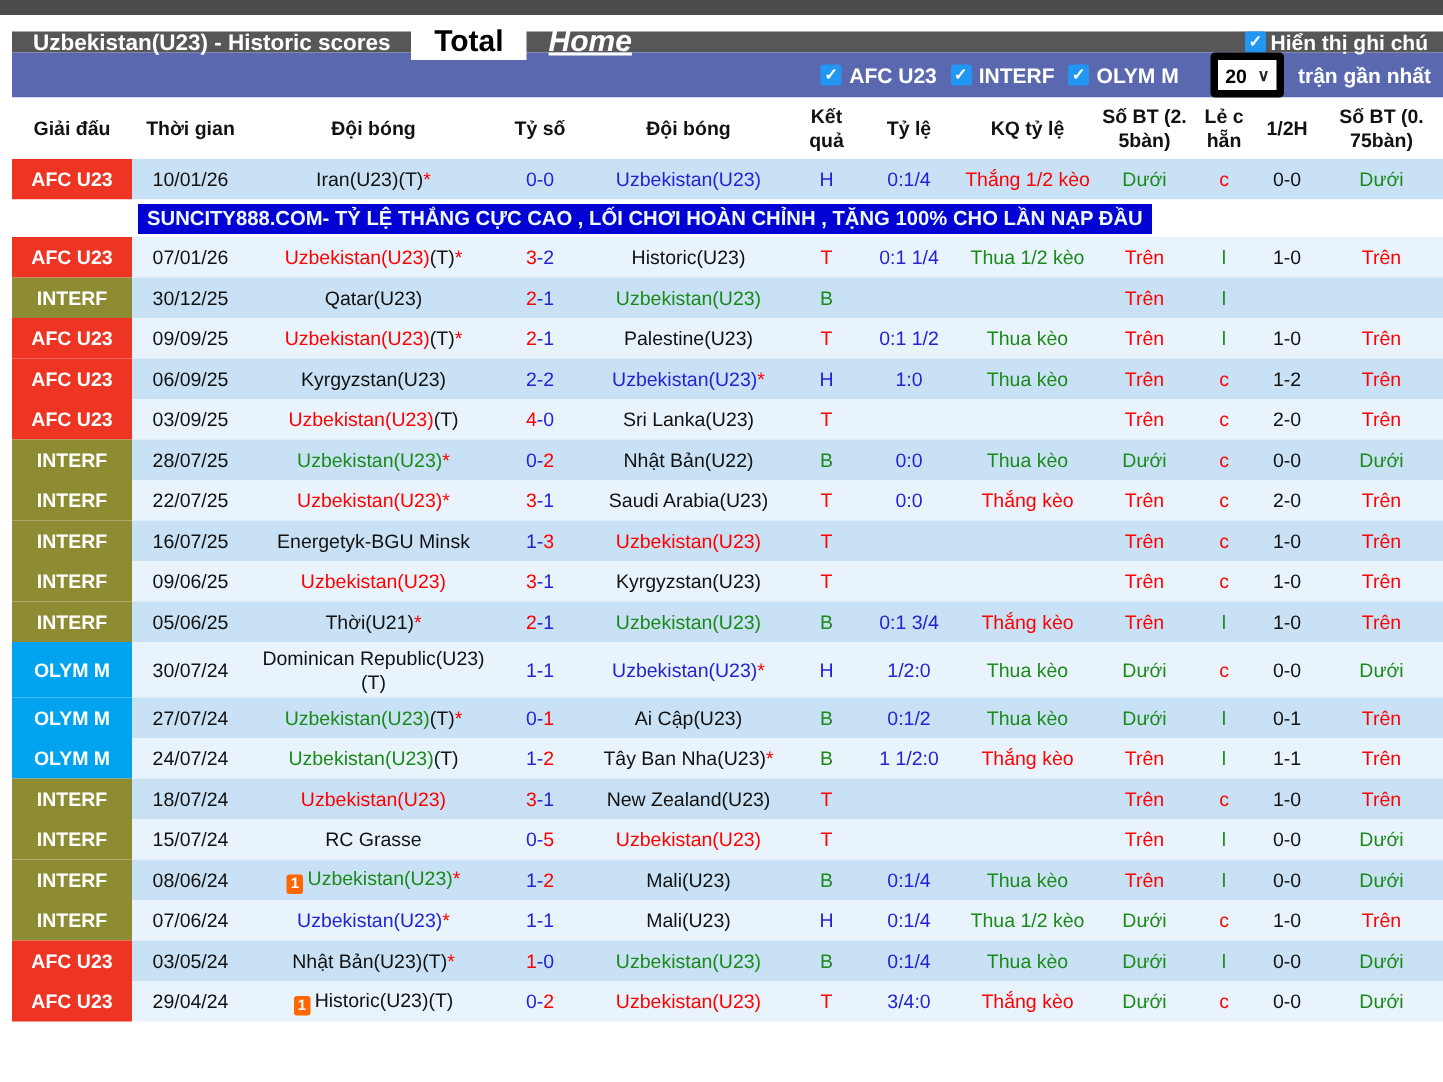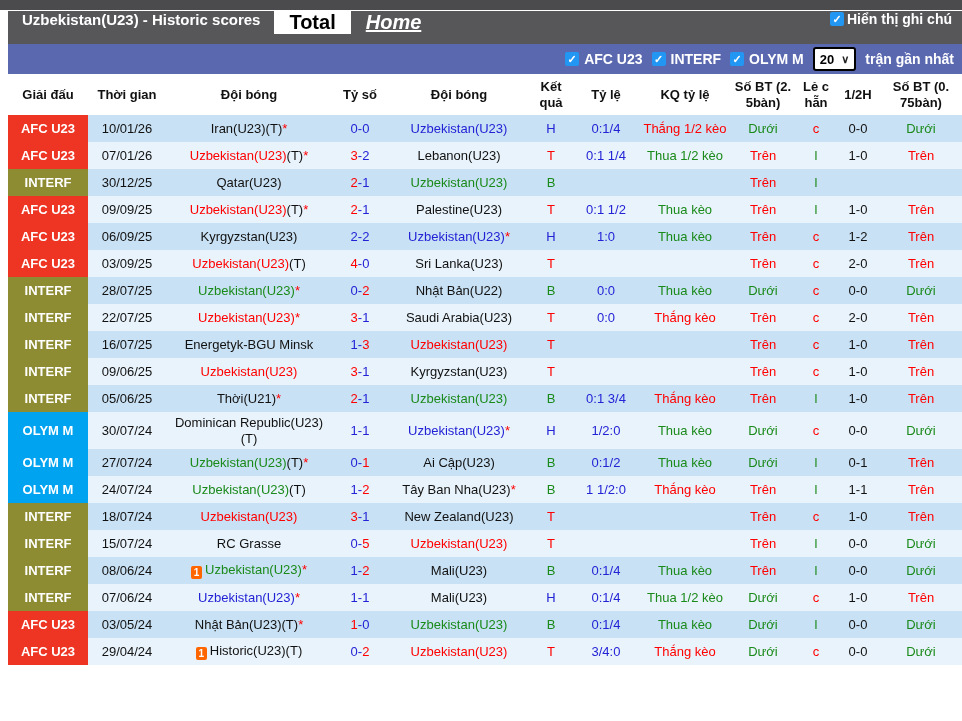--- a/index.html
+++ b/index.html
@@ -1,27 +1,27 @@
 <!DOCTYPE html>
 <html><head>
 <meta charset="utf-8">
 <style>
   html,body{margin:0;padding:0;}
   .app{width:962px;height:721px;background:#fff;font-family:"Liberation Sans",sans-serif;overflow:hidden;position:relative;}
   .topstrip{height:10px;background:#4b4b4d;}
-  .titlebar{height:33px;background:#57575a;margin:1px 0 0 8px;display:flex;align-items:flex-start;}
+  .titlebar{height:14px;background:#57575a;margin:11px 0 0 8px;display:flex;align-items:center;}
   .page-title{color:#fff;font-weight:bold;font-size:15px;display:flex;align-items:center;padding:0 14px;}
   .tab{display:flex;align-items:center;padding:0 15px;font-size:20px;font-weight:bold;cursor:pointer;}
   .tab.active{background:#fff;color:#000;}
   .tab.link{color:#fff;text-decoration:underline;font-style:italic;}
   .note-toggle{margin-left:auto;display:flex;align-items:center;gap:3px;padding-right:10px;color:#fff;font-weight:bold;font-size:14px;}
   .filterbar{height:30px;background:#5a68b0;margin-left:8px;display:flex;align-items:center;justify-content:flex-end;gap:9px;padding-right:8px;color:#fff;font-weight:bold;font-size:14px;}
   .cb{display:inline-block;width:14px;height:14px;background:#2196f3;color:#fff;font-size:11px;line-height:14px;text-align:center;border-radius:2px;font-weight:bold;flex:none;}
   .filter-item{display:flex;align-items:center;gap:5px;}
-  .selectbox{background:#fff;color:#000;border:2px solid #000000;border-radius:3px;height:20px;display:flex;align-items:center;gap:7px;padding:0 5px;font-size:13px;font-weight:bold;margin-left:0;cursor:pointer;}
+  .selectbox{background:#fff;color:#000;border:5px solid #000000;border-radius:3px;height:20px;display:flex;align-items:center;gap:7px;padding:0 5px;font-size:13px;font-weight:bold;margin-left:12px;cursor:pointer;}
   .selectbox .chev{font-size:11px;color:#222;}
   table{border-collapse:collapse;table-layout:fixed;width:954px;margin-left:8px;}
   th{font-size:13px;font-weight:bold;color:#111;text-align:center;vertical-align:middle;white-space:pre-line;line-height:1.2;padding:5px 0;background:#fff;}
   td{font-size:13px;color:#111;text-align:center;vertical-align:middle;line-height:1.2;padding:3px 2px;height:21px;}
   tr.r-odd td{background:#c9e1f4;}
   tr.r-even td{background:#e9f3fb;}
   td.l-afc{background:#ee3524 !important;color:#fff;font-weight:bold;}
   td.l-interf{background:#8e8c33 !important;color:#fff;font-weight:bold;}
   td.l-olym{background:#00a3f0 !important;color:#fff;font-weight:bold;}
   .c-red{color:#f00;}
@@ -113,26 +113,29 @@
           <td><span class="c-blue">0</span><span class="c-blue">-</span><span class="c-blue">0</span></td>
           <td><span class="c-blue">Uzbekistan(U23)</span></td>
           <td><span class="c-blue">H</span></td>
           <td class="c-blue">0:1/4</td>
           <td><span class="c-red">Thắng 1/2 kèo</span></td>
           <td><span class="c-green">Dưới</span></td>
           <td><span class="c-red">c</span></td>
           <td>0-0</td>
           <td><span class="c-green">Dưới</span></td>
         </tr>
+        <tr class="banner-row">
+          <td colspan="12"><span class="banner">SUNCITY888.COM- TỶ LỆ THẮNG CỰC CAO , LỐI CHƠI HOÀN CHỈNH , TẶNG 100% CHO LẦN NẠP ĐẦU</span></td>
+        </tr>
         <tr class="r-even">
           <td class="l-afc">AFC U23</td>
           <td>07/01/26</td>
           <td><span class="c-red">Uzbekistan(U23)</span><span class="c-black">(T)</span><span class="c-red">*</span></td>
           <td><span class="c-red">3</span><span class="c-blue">-</span><span class="c-blue">2</span></td>
-          <td><span class="c-black">Lebanon(U23)</span></td>
+          <td><span class="c-black">Historic(U23)</span></td>
           <td><span class="c-red">T</span></td>
           <td class="c-blue">0:1 1/4</td>
           <td><span class="c-green">Thua 1/2 kèo</span></td>
           <td><span class="c-red">Trên</span></td>
           <td><span class="c-green">l</span></td>
           <td>1-0</td>
           <td><span class="c-red">Trên</span></td>
         </tr>
         <tr class="r-odd">
           <td class="l-interf">INTERF</td>

